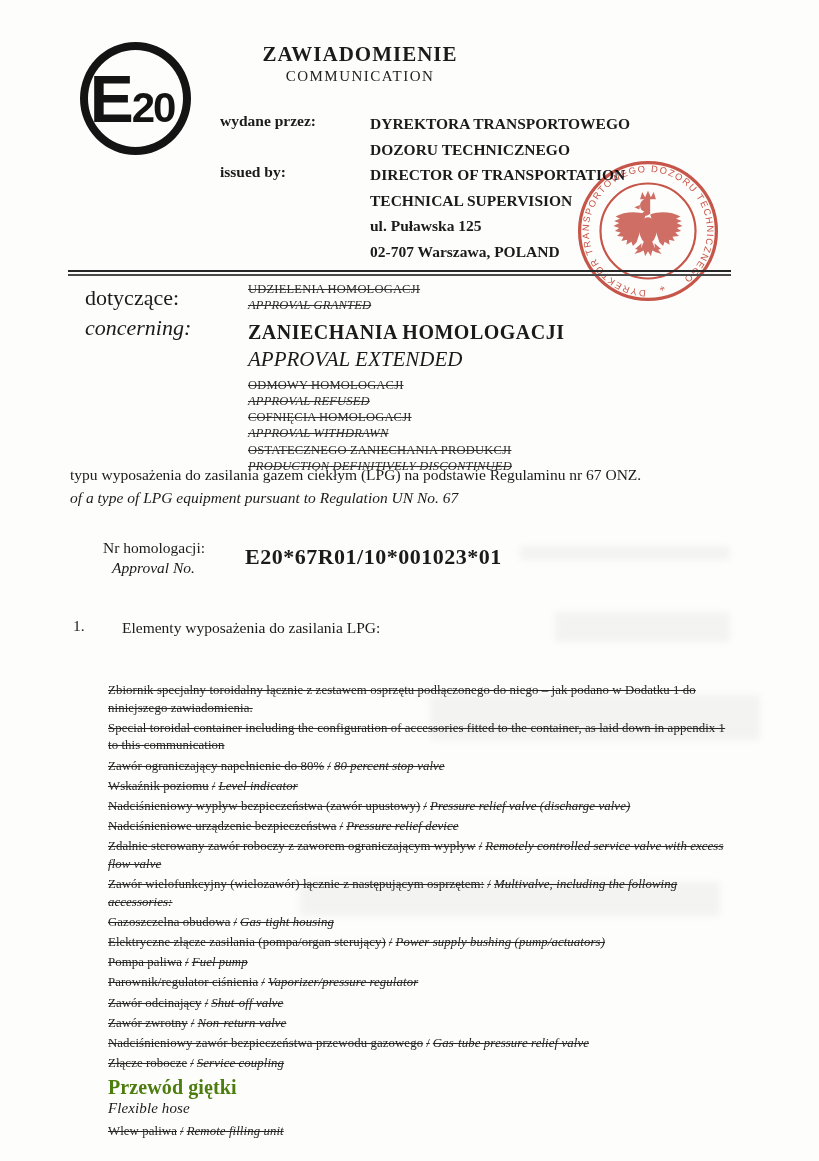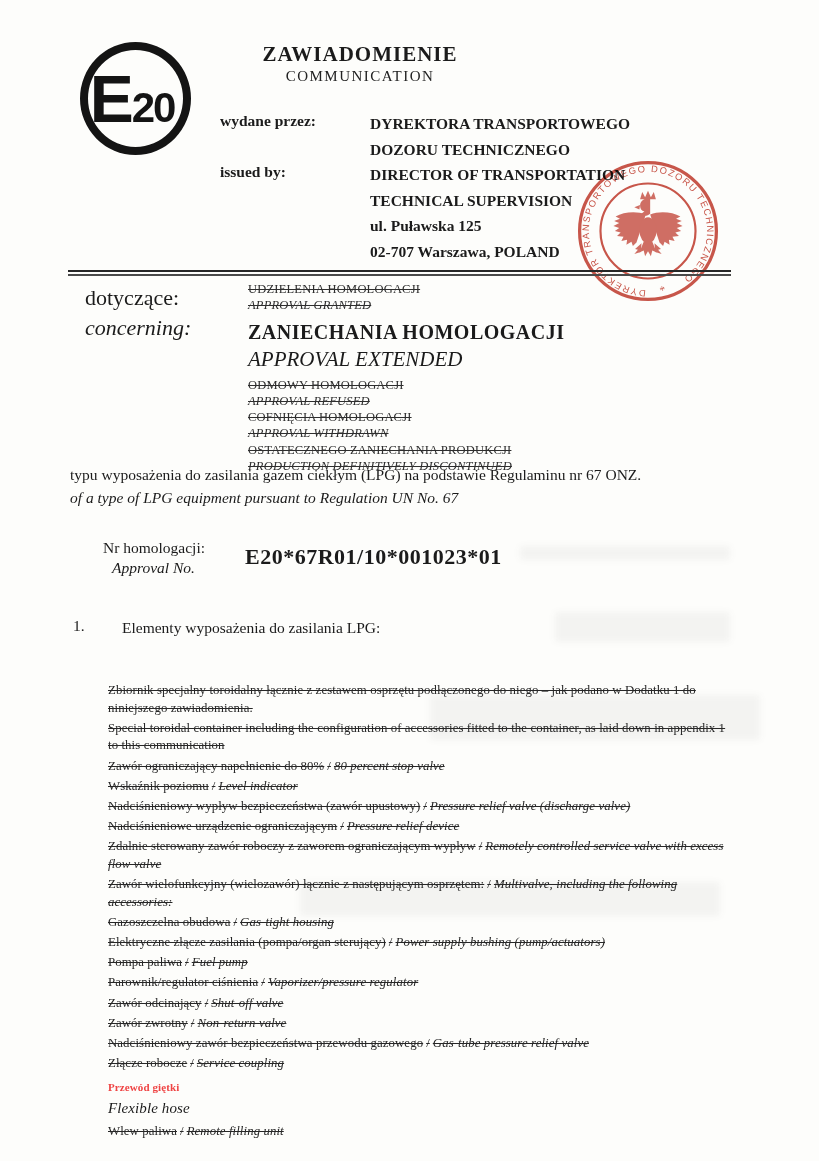--- a/index.html
+++ b/index.html
@@ -47,21 +47,21 @@
   .appr-lbl .en{font-style:italic;padding-left:9px;}
   .appr-no{position:absolute;left:245px;top:544px;font-size:22px;font-weight:bold;letter-spacing:.5px;}
   
   .sec-num{position:absolute;left:73px;top:617px;font-size:15.5px;}
   .sec-head{position:absolute;left:122px;top:617px;font-size:15.5px;line-height:22.5px;}
   .sec-head .en{font-style:italic;}
   .equipment{position:absolute;left:108px;top:662px;width:628px;margin-top:20px;}
   .item{font-size:12.8px;line-height:17.6px;margin-bottom:2.6px;color:#272727;letter-spacing:.1px;}
   .item .en{font-style:italic;}
   .item .sep{padding:0 3px;}
-  .item.big-pl{font-size:11px;font-weight:bold;margin:6px 0 4px;color:#ef4444;}
+  .item.big-pl{font-size:20px;font-weight:bold;margin:6px 0 4px;color:#4d7c0f;}
   .item.big-en{font-size:15px;font-style:italic;margin-bottom:5px;color:#1b1b1b;}
   
   .ghost{position:absolute;background:rgba(60,60,60,.05);filter:blur(3px);border-radius:3px;}
 </style>
 </head>
 <body>
 
 <div class="page">
 
   <div class="ghost" style="left:520px;top:546px;width:210px;height:14px;"></div>
@@ -149,21 +149,21 @@
   <div class="sec-num">1.</div>
   <div class="sec-head">
     <div>Elementy wyposażenia do zasilania LPG:</div>
   </div>
   <div class="equipment">
       <div class="item strike">Zbiornik specjalny toroidalny łącznie z zestawem osprzętu podłączonego do niego – jak podano w Dodatku 1 do niniejszego zawiadomienia.</div>
       <div class="item en strike">Special toroidal container including the configuration of accessories fitted to the container, as laid down in appendix 1 to this communication</div>
       <div class="item strike"><span>Zawór ograniczający napełnienie do 80%</span><span class="sep">/</span><span class="en">80 percent stop valve</span></div>
       <div class="item strike"><span>Wskaźnik poziomu</span><span class="sep">/</span><span class="en">Level indicator</span></div>
       <div class="item strike"><span>Nadciśnieniowy wypływ bezpieczeństwa (zawór upustowy)</span><span class="sep">/</span><span class="en">Pressure relief valve (discharge valve)</span></div>
-      <div class="item strike"><span>Nadciśnieniowe urządzenie ograniczającym</span><span class="sep">/</span><span class="en">Pressure relief device</span></div>
+      <div class="item strike"><span>Nadciśnieniowe urządzenie bezpieczeństwa</span><span class="sep">/</span><span class="en">Pressure relief device</span></div>
       <div class="item strike"><span>Zdalnie sterowany zawór roboczy z zaworem ograniczającym wypływ</span><span class="sep">/</span><span class="en">Remotely controlled service valve with excess flow valve</span></div>
       <div class="item strike"><span>Zawór wielofunkcyjny (wielozawór) łącznie z następującym osprzętem:</span><span class="sep">/</span><span class="en">Multivalve, including the following accessories:</span></div>
       <div class="item strike"><span>Gazoszczelna obudowa</span><span class="sep">/</span><span class="en">Gas-tight housing</span></div>
       <div class="item strike"><span>Elektryczne złącze zasilania (pompa/organ sterujący)</span><span class="sep">/</span><span class="en">Power supply bushing (pump/actuators)</span></div>
       <div class="item strike"><span>Pompa paliwa</span><span class="sep">/</span><span class="en">Fuel pump</span></div>
       <div class="item strike"><span>Parownik/regulator ciśnienia</span><span class="sep">/</span><span class="en">Vaporizer/pressure regulator</span></div>
       <div class="item strike"><span>Zawór odcinający</span><span class="sep">/</span><span class="en">Shut-off valve</span></div>
       <div class="item strike"><span>Zawór zwrotny</span><span class="sep">/</span><span class="en">Non-return valve</span></div>
       <div class="item strike"><span>Nadciśnieniowy zawór bezpieczeństwa przewodu gazowego</span><span class="sep">/</span><span class="en">Gas-tube pressure relief valve</span></div>
       <div class="item strike"><span>Złącze robocze</span><span class="sep">/</span><span class="en">Service coupling</span></div>

